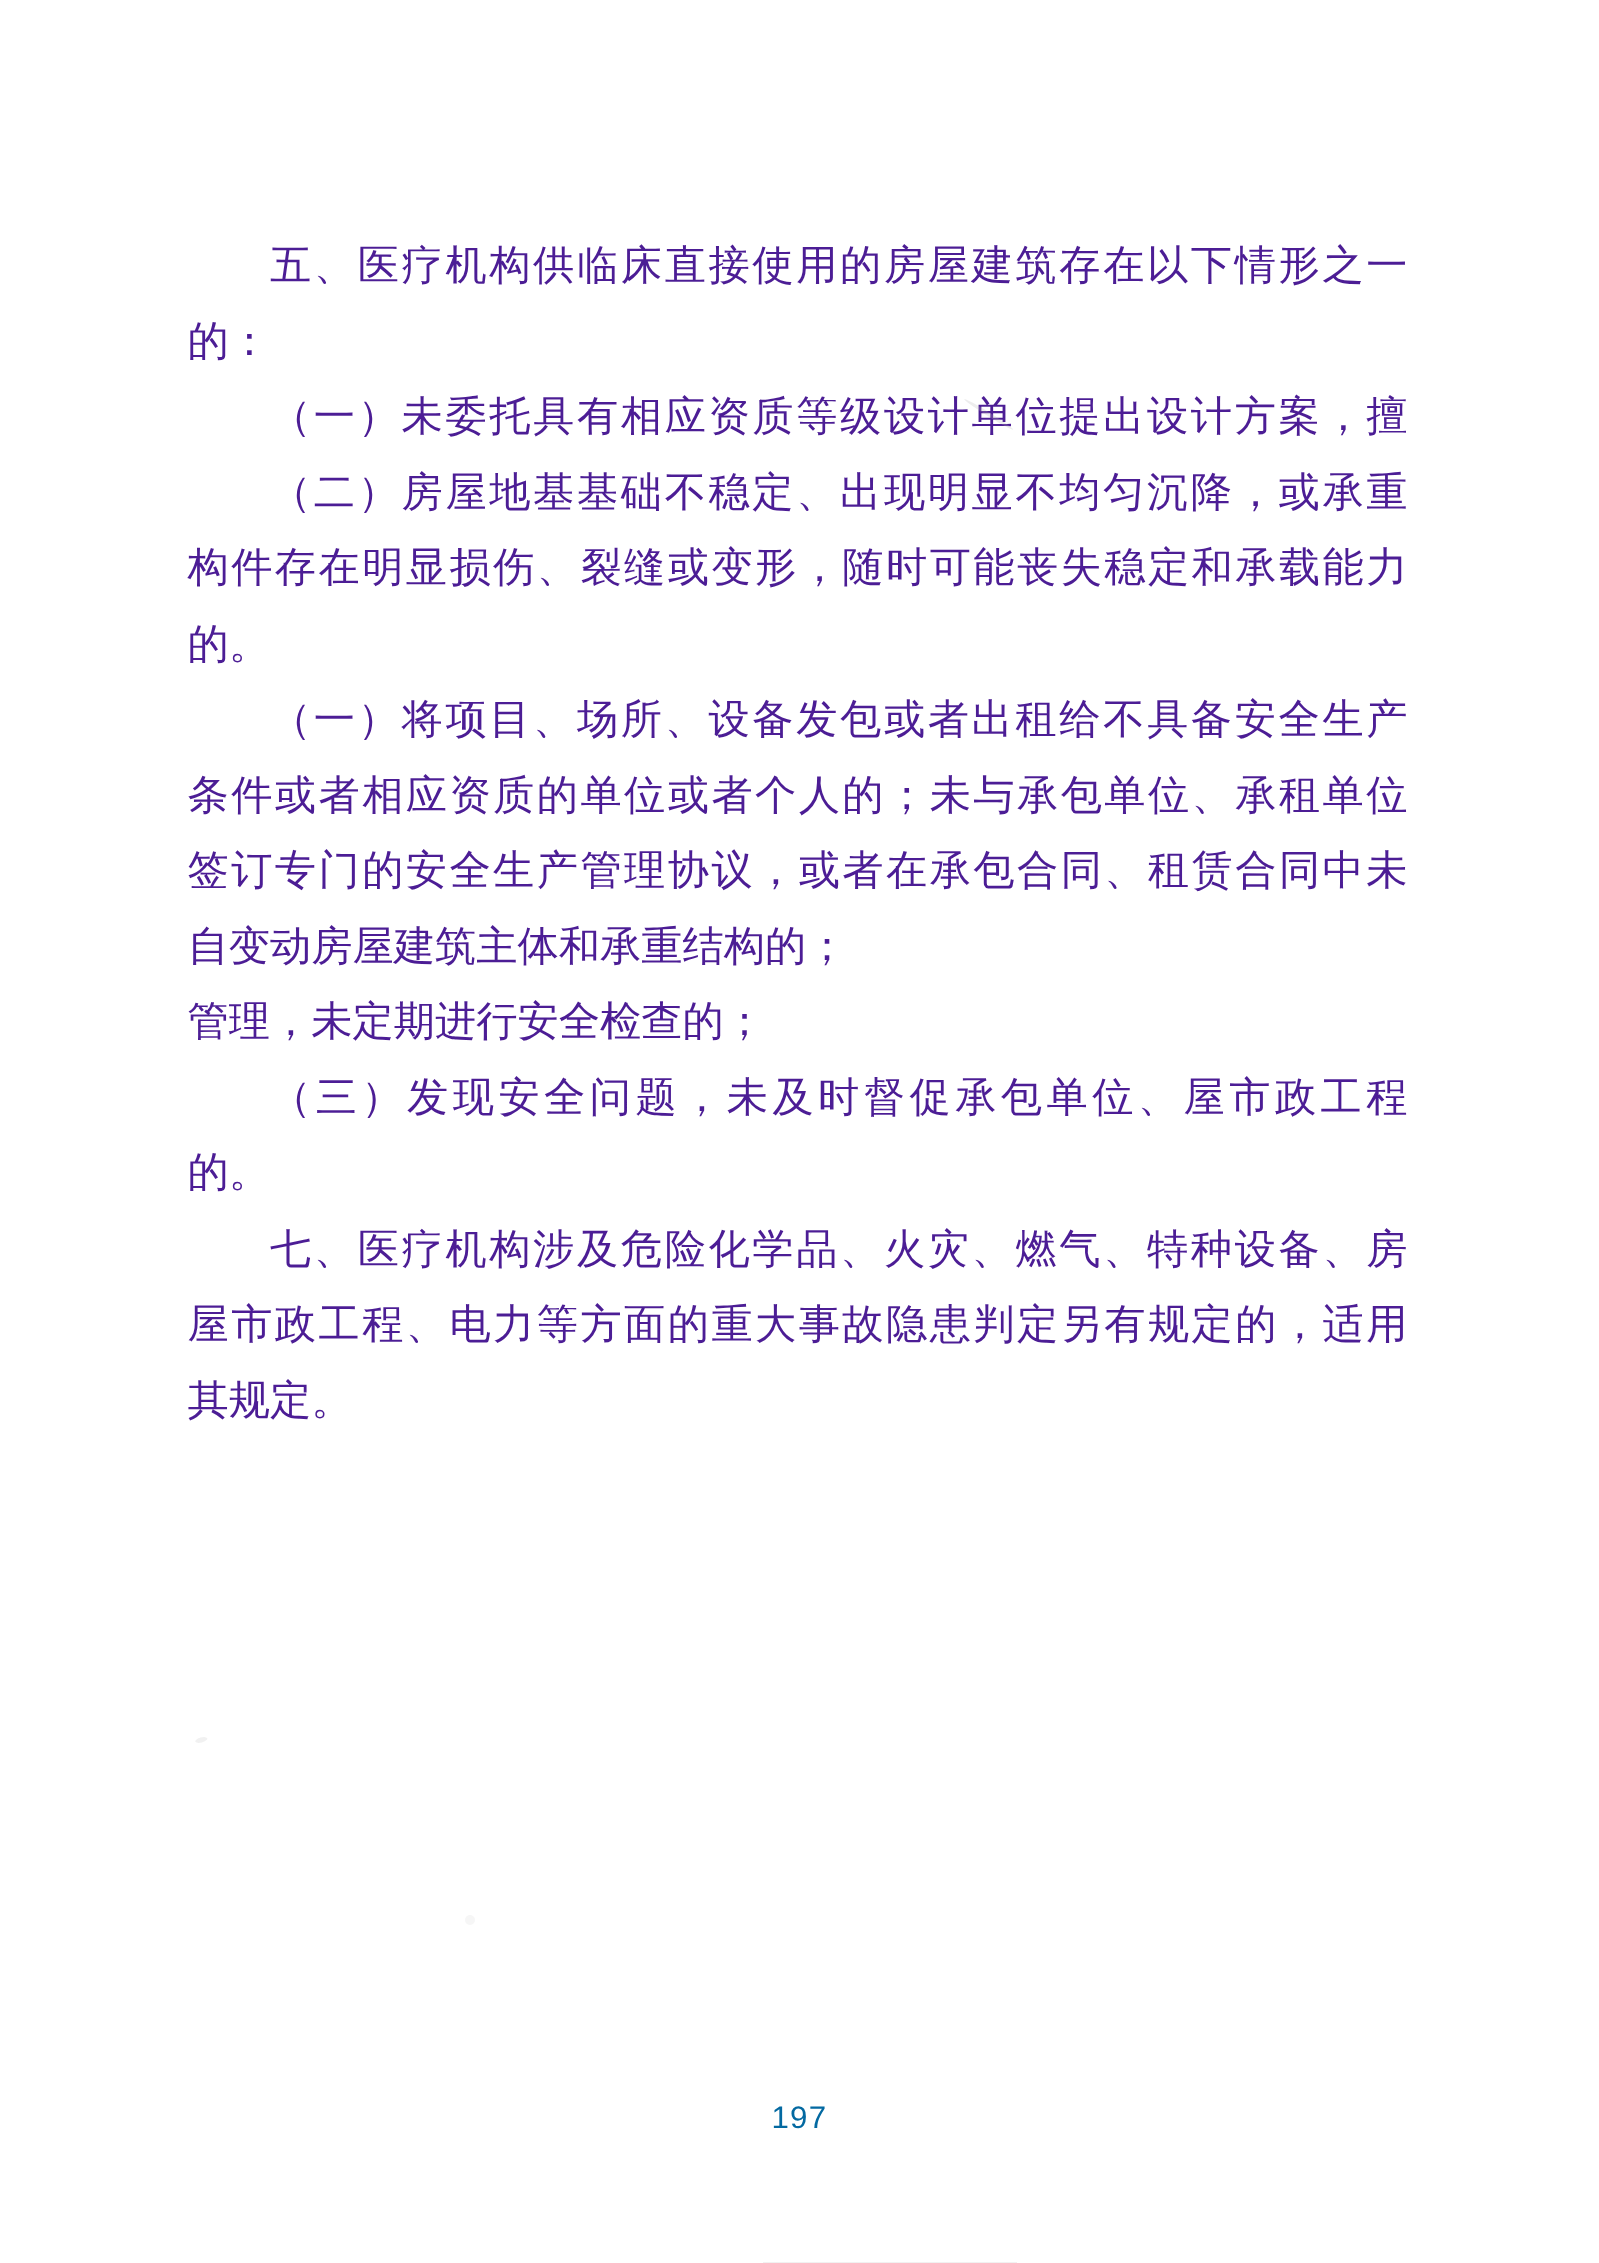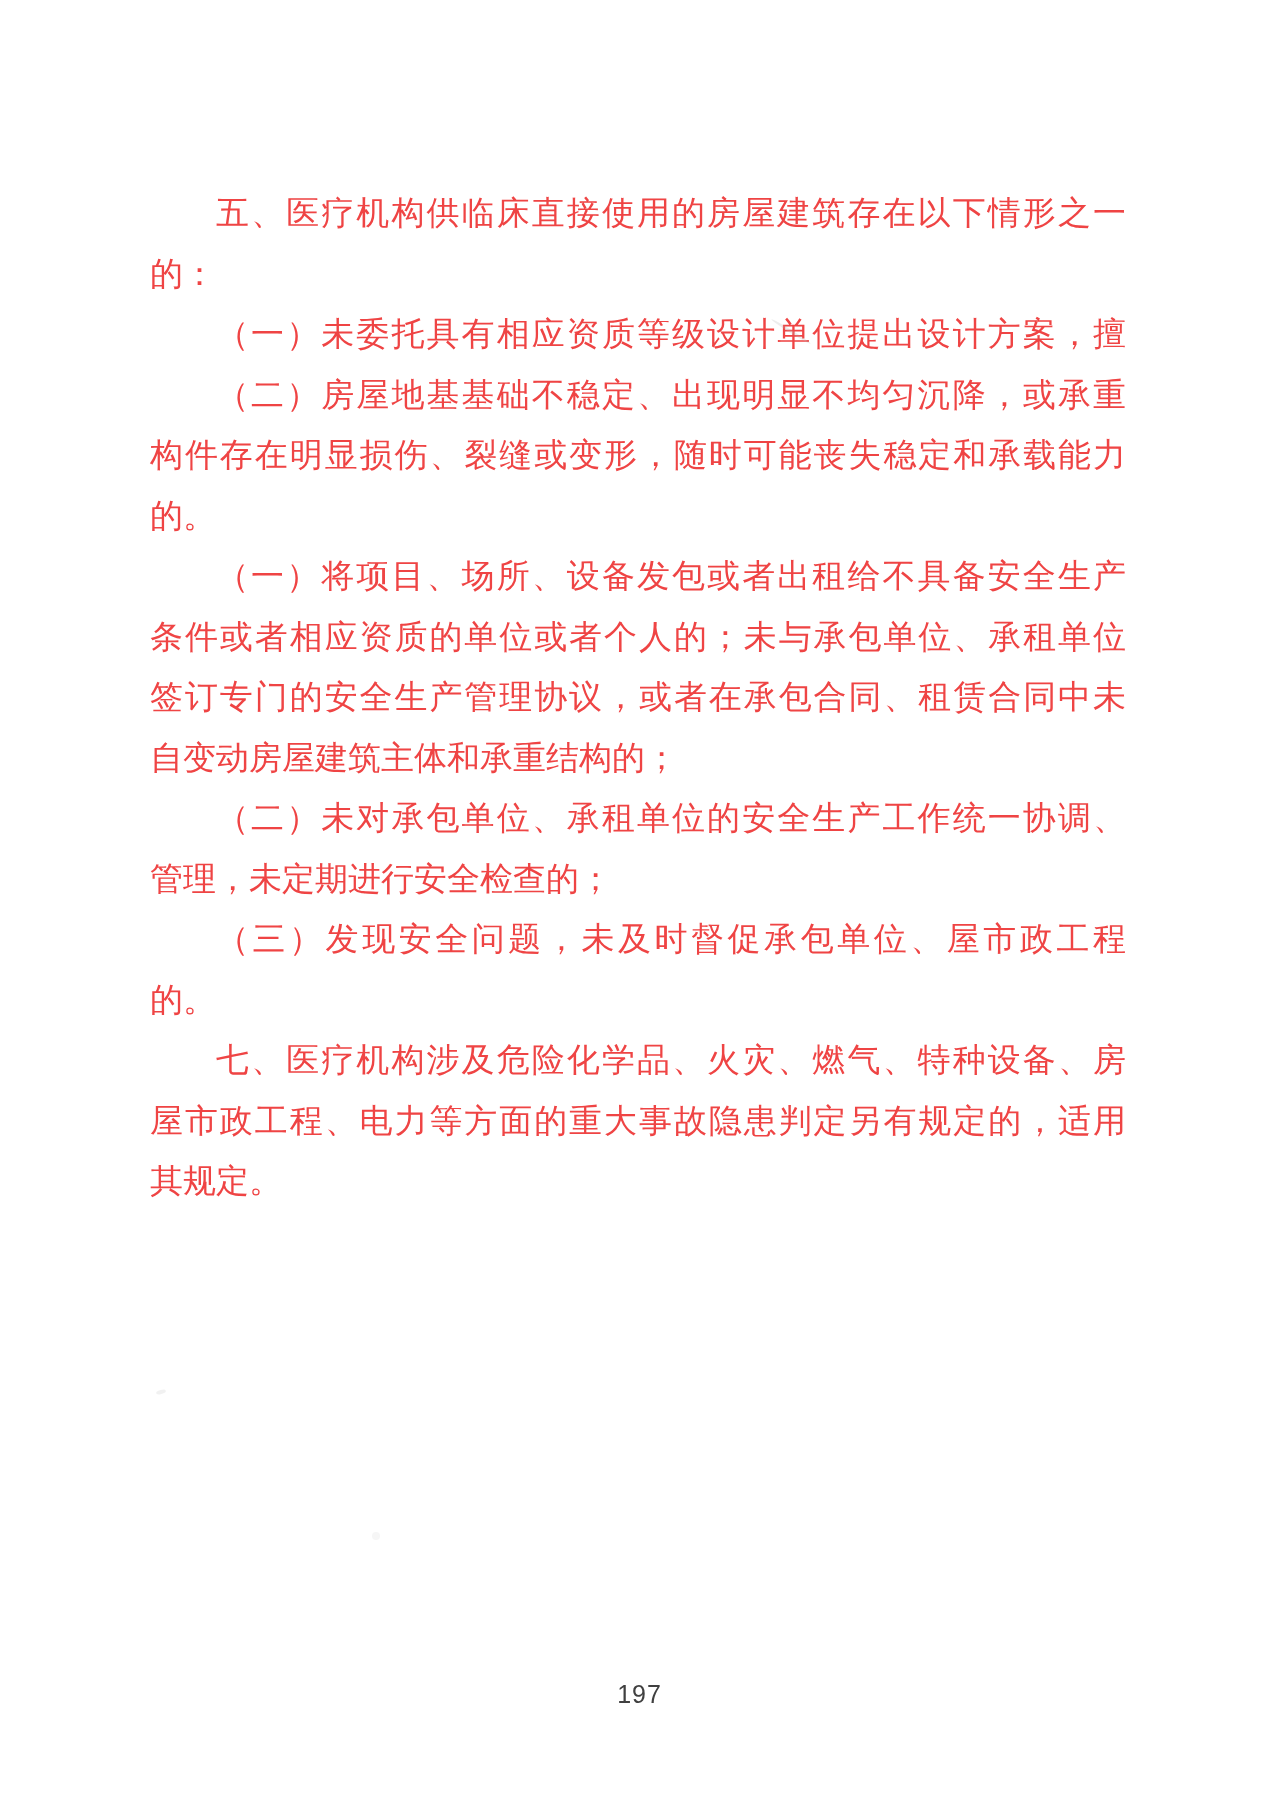--- a/index.html
+++ b/index.html
@@ -14,21 +14,21 @@
     margin: 0 auto;
     background: #ffffff;
     overflow: hidden;
     font-family: "Liberation Serif", "DejaVu Serif", serif;
   }
   .textblock {
     position: absolute;
     left: 150px;
     top: 183px;
     width: 976px;
-    color: #ef4444;
+    color: #4c1d95;
   }
   .line {
     font-size: 33px;
     height: 60.5px;
     line-height: 60.5px;
     white-space: nowrap;
     text-align: left;
     -webkit-font-smoothing: antialiased;
   }
   .line.justify {
@@ -41,21 +41,21 @@
     text-indent: 66px;
   }
   .pagenum {
     position: absolute;
     left: 0;
     top: 1680px;
     width: 100%;
     text-align: center;
     font-family: "Liberation Sans", "DejaVu Sans", sans-serif;
     font-size: 25px;
-    color: #404040;
+    color: #0369a1;
     letter-spacing: 1px;
   }
   
   .smudge {
     position: absolute;
     background: #b9b9b9;
     opacity: 0.35;
     border-radius: 50%;
   }
   .smudge.s1 {
@@ -84,21 +84,20 @@
       <div class="line indent justify">五、医疗机构供临床直接使用的房屋建筑存在以下情形之一</div>
       <div class="line">的：</div>
       <div class="line indent justify">（一）未委托具有相应资质等级设计单位提出设计方案，擅</div>
       <div class="line indent justify">（二）房屋地基基础不稳定、出现明显不均匀沉降，或承重</div>
       <div class="line justify">构件存在明显损伤、裂缝或变形，随时可能丧失稳定和承载能力</div>
       <div class="line">的。</div>
       <div class="line indent justify">（一）将项目、场所、设备发包或者出租给不具备安全生产</div>
       <div class="line justify">条件或者相应资质的单位或者个人的；未与承包单位、承租单位</div>
       <div class="line justify">签订专门的安全生产管理协议，或者在承包合同、租赁合同中未</div>
       <div class="line">自变动房屋建筑主体和承重结构的；</div>
-      <div class="line indent justify">（二）未对承包单位、承租单位的安全生产工作统一协调、</div>
       <div class="line">管理，未定期进行安全检查的；</div>
       <div class="line indent justify">（三）发现安全问题，未及时督促承包单位、屋市政工程</div>
       <div class="line">的。</div>
       <div class="line indent justify">七、医疗机构涉及危险化学品、火灾、燃气、特种设备、房</div>
       <div class="line justify">屋市政工程、电力等方面的重大事故隐患判定另有规定的，适用</div>
       <div class="line">其规定。</div>
     </div>
   <div class="smudge s1"></div>
   <div class="smudge s2"></div>
   <div class="smudge s3"></div>

